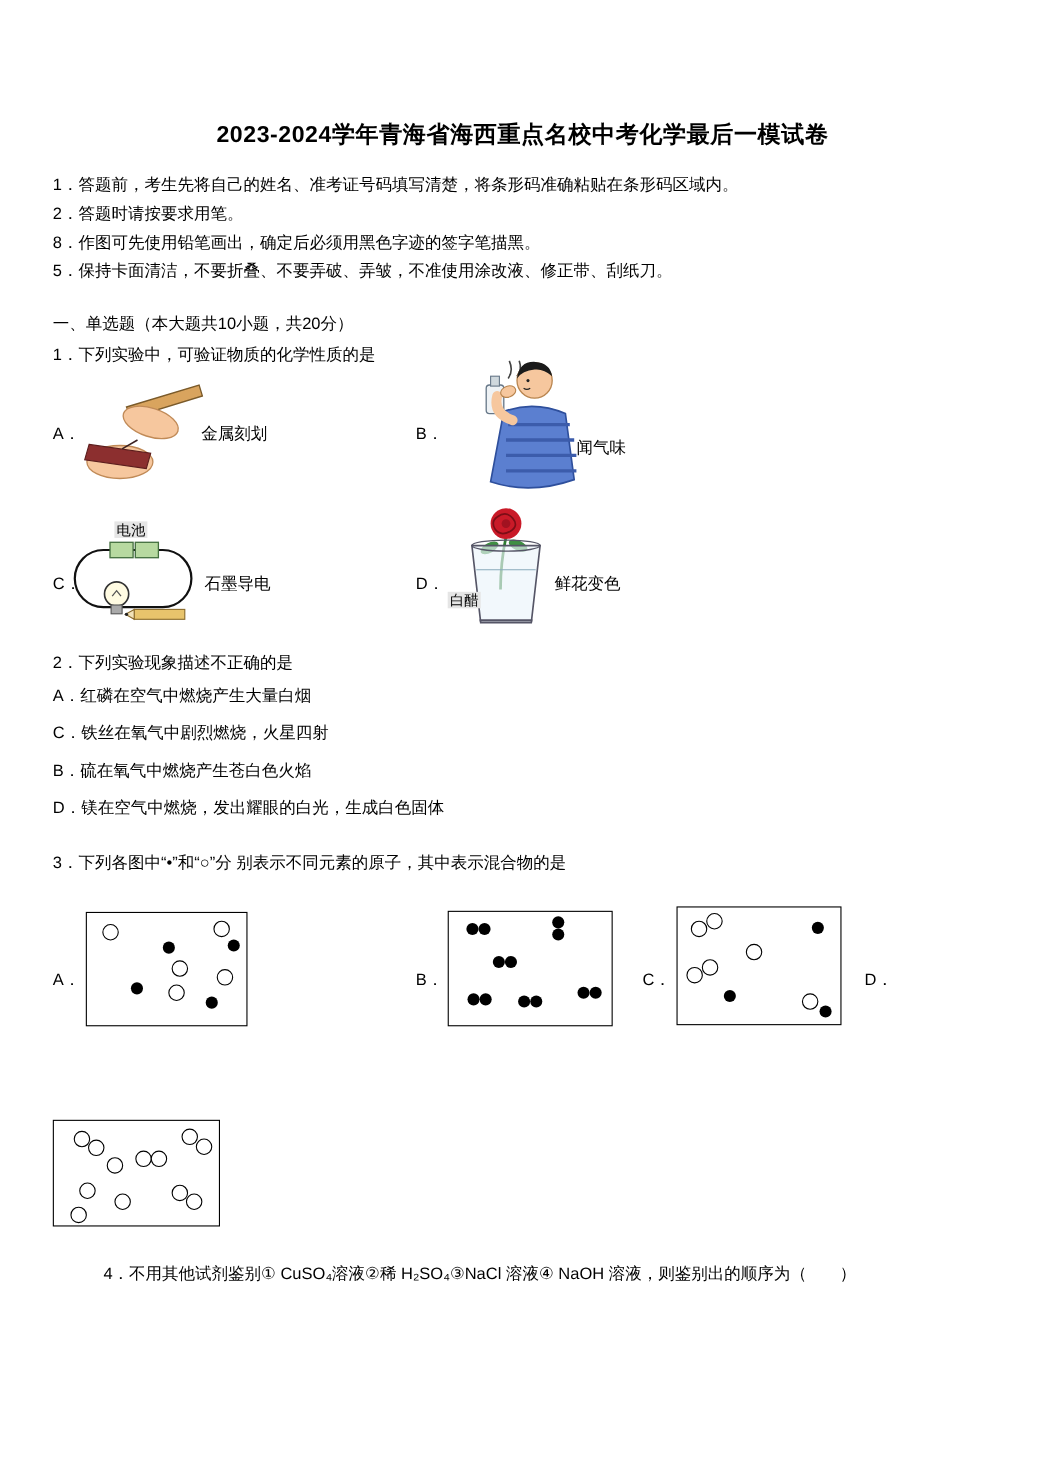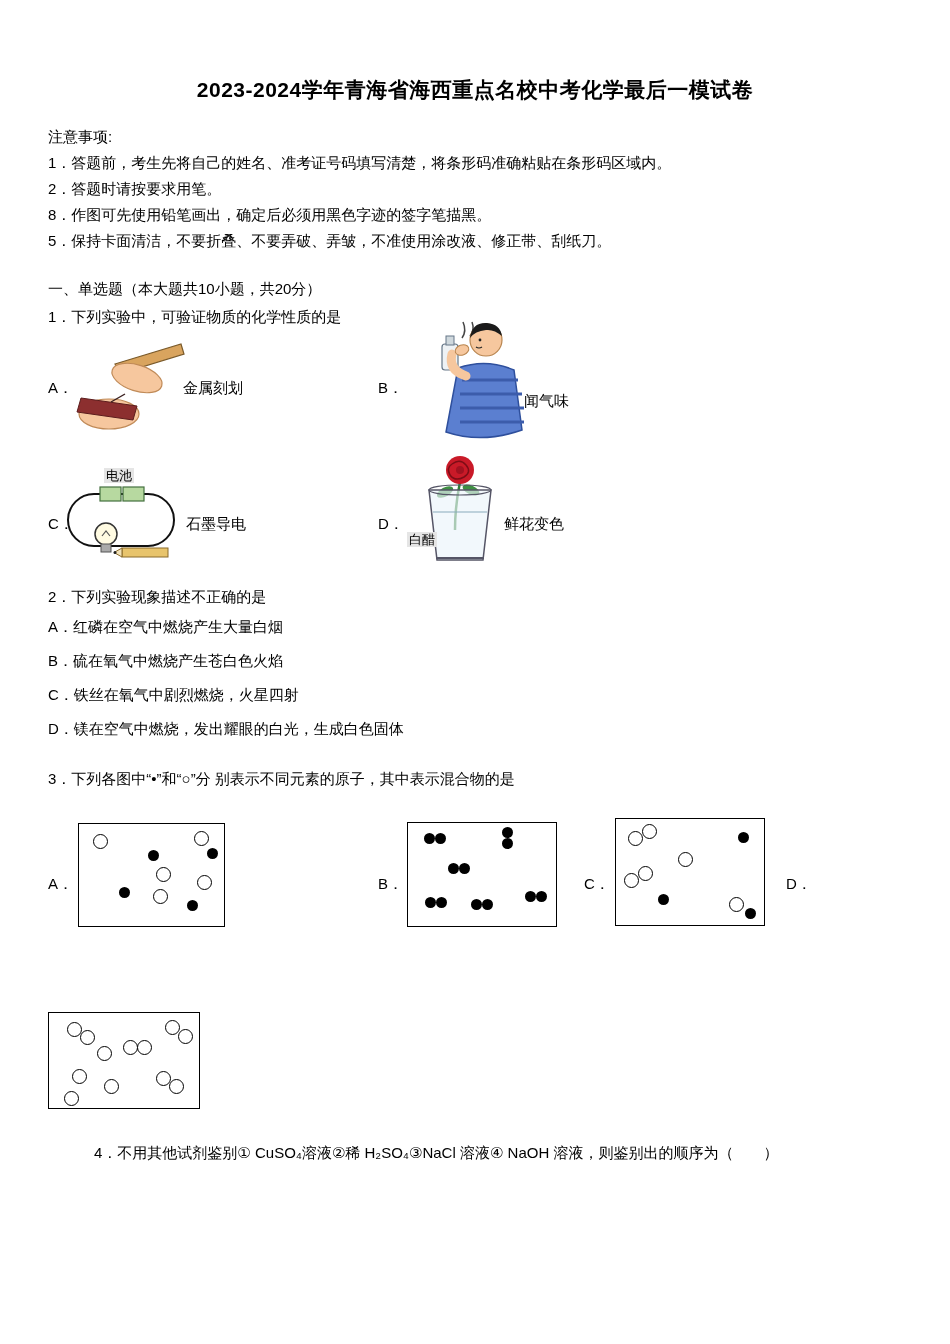--- a/index.html
+++ b/index.html
@@ -5,21 +5,21 @@
   * { box-sizing: border-box; }
   html,body { margin:0; padding:0; }
   body {
     width:950px; height:1344px;
     background:#ffffff; color:#000;
     font-family:"Liberation Sans","DejaVu Sans",sans-serif;
     position:relative; overflow:hidden;
   }
   .page { padding:0 48px; }
   .title {
-    margin:0; padding-top:76px;
+    margin:0; padding-top:108px;
     text-align:center; font-size:21px; font-weight:700; letter-spacing:.5px;
   }
   .notice { margin-top:20px; font-size:15px; line-height:26px; }
   .section-heading { margin-top:22px; font-size:15px; line-height:26px; }
   .stem { font-size:15px; line-height:26px; }
   .q1-stem { margin-top:2px; }
   .q1-area { position:relative; height:244px; font-size:15px; }
   .abs { position:absolute; }
   .opt-label { font-size:15px; }
   .caption { font-size:15px; }
@@ -36,21 +36,20 @@
   .q4-stem { margin-top:28px; font-size:15px;margin-left:46px; }
 </style>
 </head>
 <body>
 
 <div class="page">
 
   <h1 class="title">2023-2024学年青海省海西重点名校中考化学最后一模试卷</h1>
 
   <div class="notice">
-    <div>注意事项:</div>
     <div>1．答题前，考生先将自己的姓名、准考证号码填写清楚，将条形码准确粘贴在条形码区域内。</div>
     <div>2．答题时请按要求用笔。</div>
     <div>8．作图可先使用铅笔画出，确定后必须用黑色字迹的签字笔描黑。</div>
     <div>5．保持卡面清洁，不要折叠、不要弄破、弄皱，不准使用涂改液、修正带、刮纸刀。</div>
   </div>
 
   <div class="section-heading">一、单选题（本大题共10小题，共20分）</div>
 
   <div class="stem q1-stem">1．下列实验中，可验证物质的化学性质的是</div>
 
@@ -119,22 +118,22 @@
         <line x1="31" y1="104" x2="79" y2="104" stroke="#555566" stroke-width="2"></line>
       </svg>
       <div class="fig-inner-label" style="left:2px;top:78px">白醋</div>
     </div>
     <span class="abs caption" style="left:456px;top:185px">鲜花变色</span>
 
   </div>
 
   <div class="stem q2-stem">2．下列实验现象描述不正确的是</div>
   <div class="q2-opt">A．红磷在空气中燃烧产生大量白烟</div>
+  <div class="q2-opt">C．铁丝在氧气中剧烈燃烧，火星四射</div>
   <div class="q2-opt">B．硫在氧气中燃烧产生苍白色火焰</div>
-  <div class="q2-opt">C．铁丝在氧气中剧烈燃烧，火星四射</div>
   <div class="q2-opt">D．镁在空气中燃烧，发出耀眼的白光，生成白色固体</div>
 
   <div class="stem q3-stem">3．下列各图中“•”和“○”分 别表示不同元素的原子，其中表示混合物的是</div>
 
   <div class="q3-area">
     <span class="abs opt-label" style="left:0;top:75px">A．</span>
     <div class="molbox" style="left:30px;top:23px;width:147px;height:104px">
         <div class="atom open" style="left: 13.5px; top: 9.5px;"></div>
         <div class="atom filled" style="left: 68.5px; top: 25.5px;"></div>
         <div class="atom open" style="left: 76.5px; top: 42.5px;"></div>

